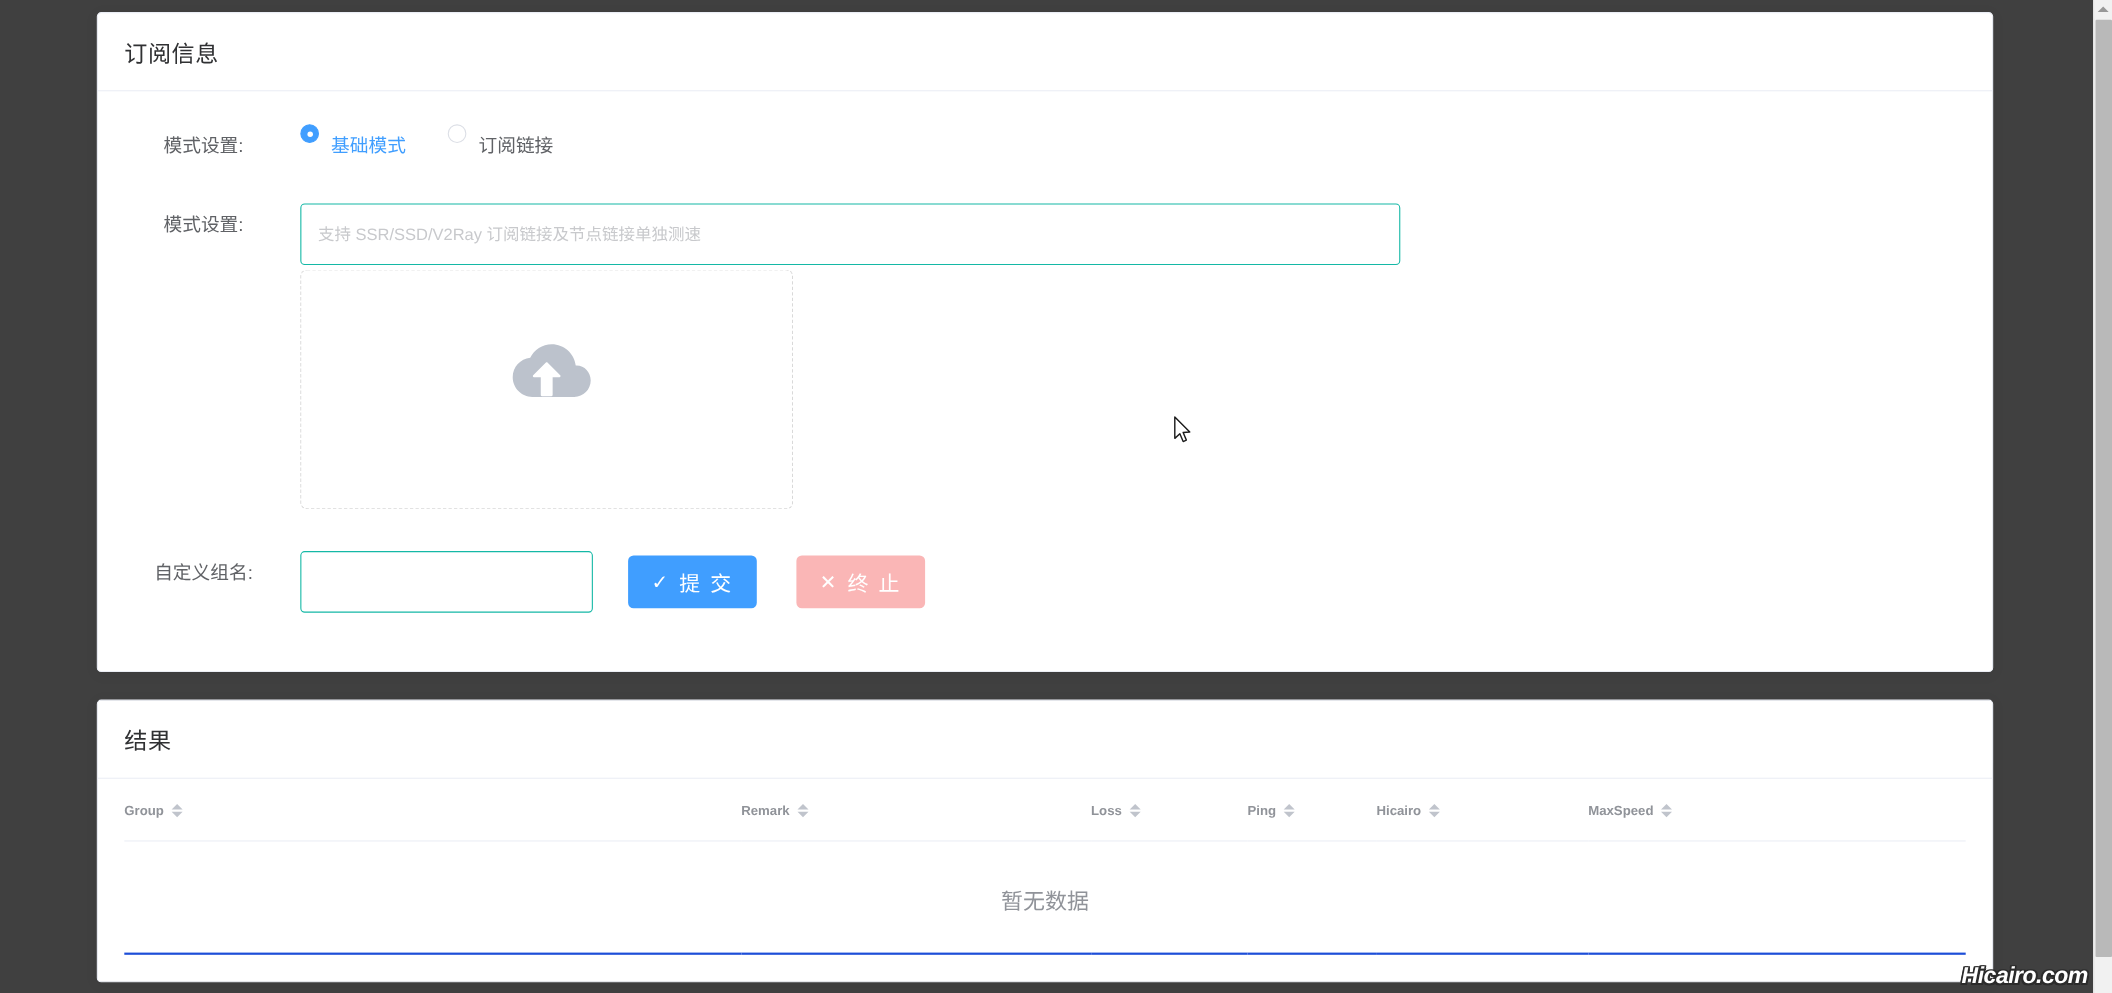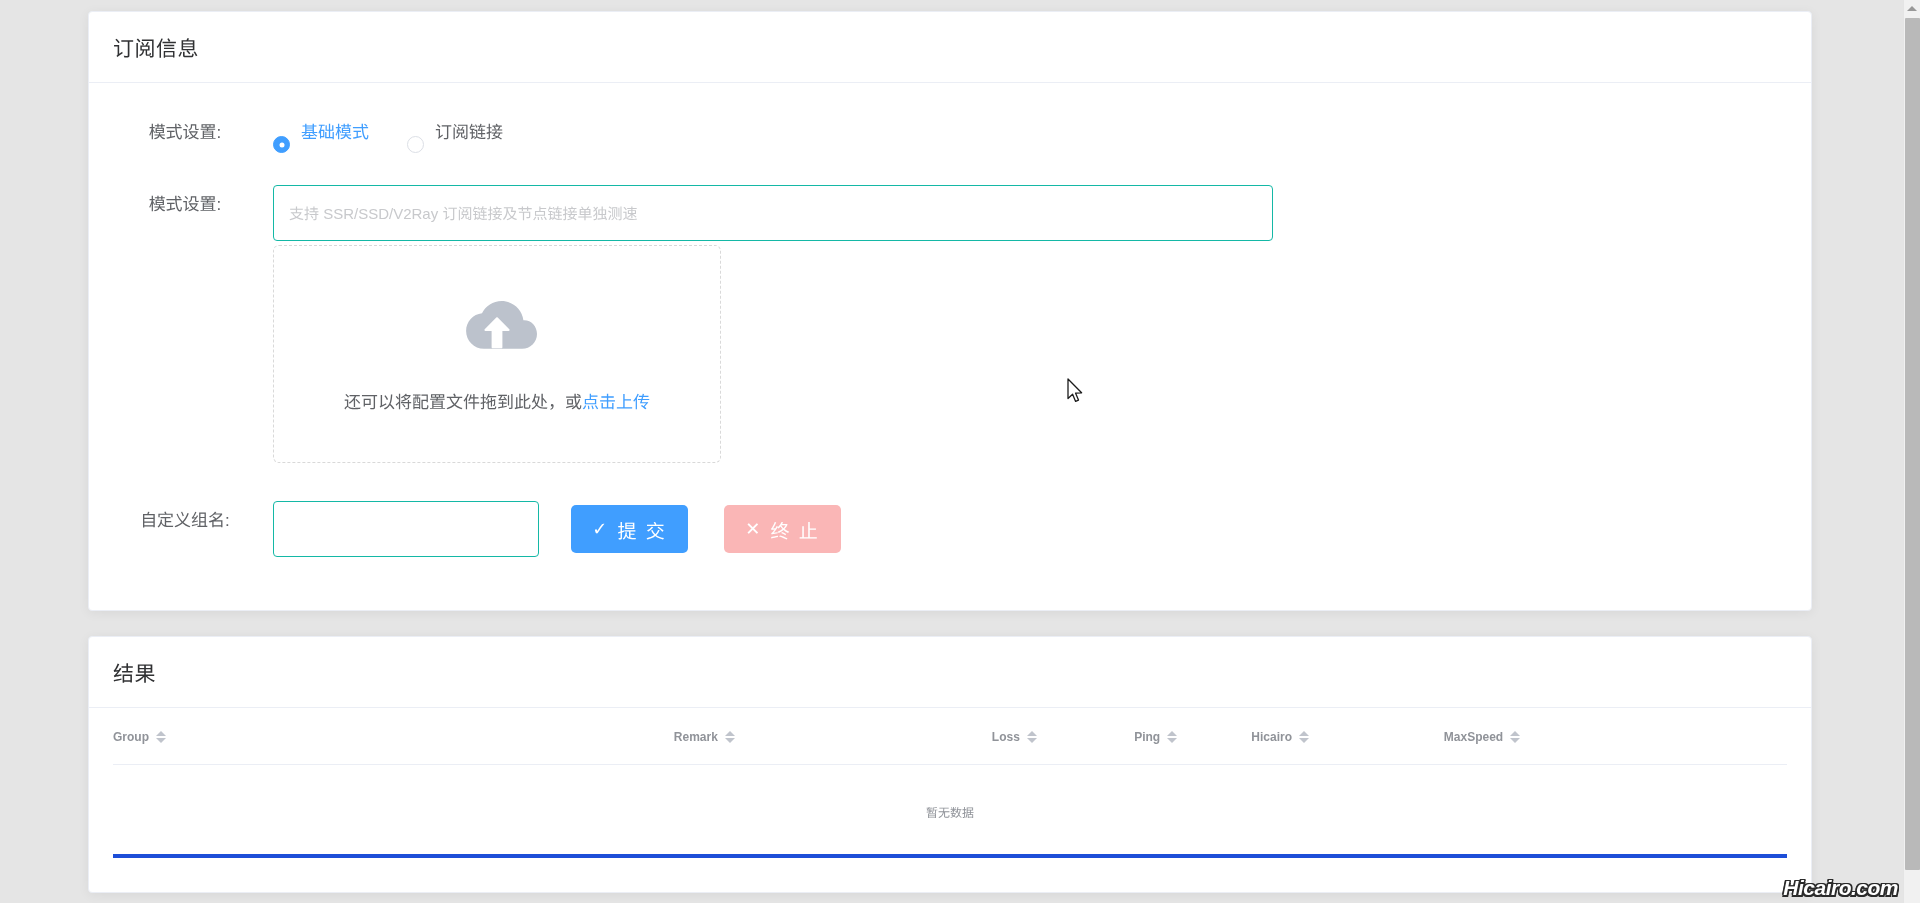--- a/index.html
+++ b/index.html
@@ -15,21 +15,21 @@
   #page {
     position: relative;
     width: 1920px; height: 903px;
     background: #fbfbfc;
     overflow: hidden;
   }
   .viewport {
     position: absolute;
     left: 0; top: 0;
     width: 1903px; height: 903px;
-    background: #e5e5e5;
+    background: #404040;
     overflow: hidden;
   }
 
   
   .card {
     position: absolute;
     background: #ffffff;
     border: 1px solid #ebeef5;
     border-radius: 4px;
     box-shadow: 0 2px 12px 0 rgba(0,0,0,0.06);
@@ -71,21 +71,21 @@
     flex: 0 0 160px;
     white-space: nowrap;
   }
   .form-control { flex: 1 1 auto; }
 
   
   #row-mode { margin-top: 6px; }
   .radio-group { display: flex; align-items: center; }
   .radio {
     display: inline-flex;
-    align-items: flex-end;
+    align-items: flex-start;
     margin-right: 38px;
     cursor: pointer;
     line-height: 40px;
   }
   .radio-dot {
     width: 17px; height: 17px;
     border-radius: 50%;
     border: 1px solid #dcdfe6;
     background: #fff;
     display: inline-block;
@@ -199,24 +199,24 @@
   }
   .caret-up, .caret-dn {
     width: 0; height: 0;
     border-left: 5px solid transparent;
     border-right: 5px solid transparent;
   }
   .caret-up { border-bottom: 5px solid #c0c4cc; margin-bottom: 2px; }
   .caret-dn { border-top: 5px solid #c0c4cc; }
   .empty-cell {
     text-align: center;
-    font-size: 12px;
+    font-size: 20px;
     color: #909399;
     padding: 38px 0 34px 0;
-    border-bottom: 4px solid #1d4ed8;
+    border-bottom: 2px solid #1d4ed8;
   }
 
   
   #scrollbar {
     position: absolute;
     right: 0; top: 0;
     width: 17px; height: 903px;
     background: #f1f1f1;
     border-left: 1px solid #e4e4e4;
   }
@@ -307,23 +307,20 @@
         <div class="form-row" id="row-upload">
           <div class="form-label"></div>
           <div class="form-control">
             <div class="dragger">
               <span class="upload-icon">
                 <svg width="84" height="62" viewBox="0 0 84 62" xmlns="http://www.w3.org/2000/svg">
                   <path fill="#bcc2cc" d="M68.4 24.2C67 13.4 57.8 5 46.6 5c-8.6 0-16 5-19.6 12.3-8.9.9-15.9 8.5-15.9 17.7 0 9.8 8 17.8 17.8 17.8h38.2C75.3 52.8 82 46.1 82 37.9c0-7.8-6-14.2-13.6-13.7z"></path>
                   <path fill="#ffffff" d="M41.3 21.6c.4-.4 1-.4 1.4 0l11.6 11.6c.6.6.2 1.7-.7 1.7h-6.2v16.3c0 .6-.4 1-1 1h-8.8c-.6 0-1-.4-1-1V34.9h-6.2c-.9 0-1.3-1.1-.7-1.7l11.6-11.6z"></path>
                 </svg>
               </span>
-              <div class="dragger-text">
-                <span>还可以将配置文件拖到此处，或</span><a class="link">点击上传</a>
-              </div>
             </div>
           </div>
         </div>
 
         <div class="form-row" id="row-submit">
           <div class="form-label">自定义组名:</div>
           <div class="form-control">
             <div class="btn-bar">
               <input class="text-input" id="input-groupname" type="text" placeholder="" style="">
               <button class="btn" id="btn-submit">

